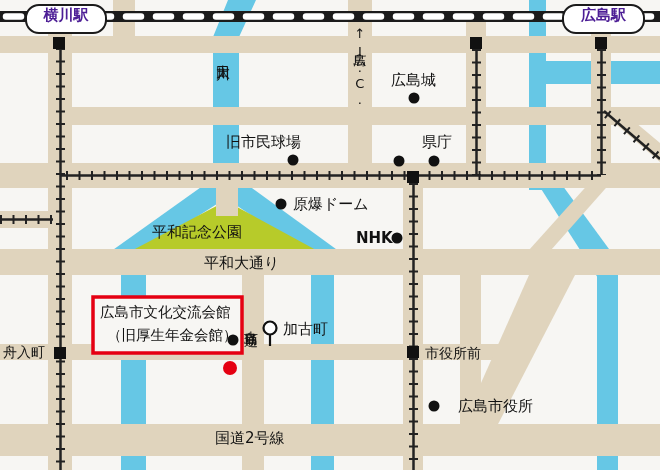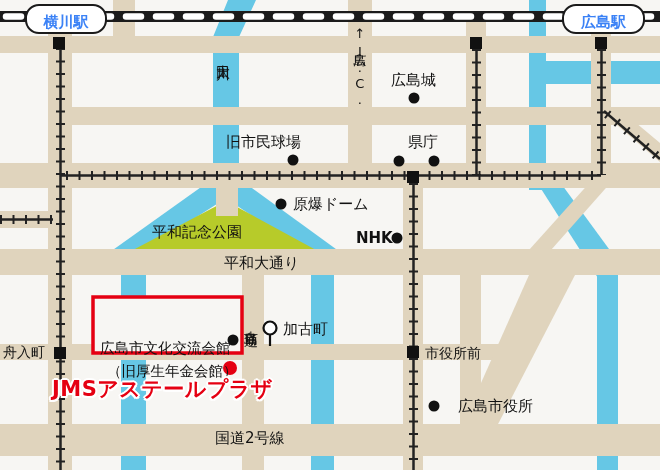--- a/index.html
+++ b/index.html
@@ -4,24 +4,24 @@
 <style>
   html,body{margin:0;padding:0;}
   body{font-family:"DejaVu Sans","Liberation Sans",sans-serif;}
   #map{position:relative;width:660px;height:470px;background:#f7f6f3;overflow:hidden;}
   #geo{position:absolute;left:0;top:0;z-index:1;}
   #labels{position:absolute;left:0;top:0;width:660px;height:470px;z-index:2;pointer-events:none;}
   .lbl{position:absolute;color:#111;font-size:15px;line-height:1.1;white-space:nowrap;}
   .lbl.small{font-size:14px;}
   .vert{writing-mode:vertical-rl;text-orientation:upright;letter-spacing:1px;}
   .pill{position:absolute;background:#fff;border:2.5px solid #1b1b1b;border-radius:14px;
-        display:flex;align-items:flex-end;justify-content:center;
-        font-size:15px;font-weight:bold;color:#3b82f6;}
+        display:flex;align-items:flex-start;justify-content:center;
+        font-size:15px;font-weight:bold;color:#4c1d95;}
   .hallbox-text{position:absolute;left:93px;top:297px;width:149px;height:56px;
-        padding:6px 0 8px 7px;box-sizing:border-box;font-size:14.5px;color:#111;margin-top:36px;}
+        padding:6px 0 8px 7px;box-sizing:border-box;font-size:14.5px;color:#111;}
   .hallbox-text .l2{margin-left:7px;margin-top:4px;}
   .jms{position:absolute;left:52px;top:375px;font-size:21px;font-weight:bold;color:#e50012;
        letter-spacing:0.5px;
        text-shadow:-2px 0 0 #fff,2px 0 0 #fff,0 -2px 0 #fff,0 2px 0 #fff,
                    -1.5px -1.5px 0 #fff,1.5px -1.5px 0 #fff,-1.5px 1.5px 0 #fff,1.5px 1.5px 0 #fff;}
 </style>
 </head>
 <body>
 
 <div id="map">
@@ -124,34 +124,33 @@
     </div>
     <div class="pill" style="left:562px;top:4px;width:79px;height:26px;">
       <span>広島駅</span>
     </div>
 
     <div class="lbl small vert" style="left:215px;top:54px;">太田川</div>
     <div class="lbl vert" style="left:352px;top:26px;font-size:13px;">↑広島I.C.</div>
 
     <div class="lbl" style="left:391px;top:72px;text-align:center;">広島城</div>
     <div class="lbl" style="left:226px;top:134px;">旧市民球場</div>
-    <div class="lbl" style="left:408px;top:134px;">県庁</div>
+    <div class="lbl" style="left:422px;top:134px;">県庁</div>
     <div class="lbl" style="left:293px;top:196px;">原爆ドーム</div>
     <div class="lbl" style="left:152px;top:224px;">平和記念公園</div>
     <div class="lbl" style="left:356px;top:230px;font-weight:bold;">NHK</div>
-    <div class="lbl" style="left:204px;top:255px;margin-left:20px;">平和大通り</div>
+    <div class="lbl" style="left:204px;top:255px;">平和大通り</div>
 
     <div class="hallbox-text">
       <div>広島市文化交流会館</div>
       <div class="l2">（旧厚生年金会館）</div>
     </div>
 
     <div class="lbl" style="left:283px;top:321px;">加古町</div>
     <div class="lbl small vert" style="left:243px;top:320px;">吉島通り</div>
     <div class="lbl small" style="left:3px;top:345px;">舟入町</div>
     <div class="lbl small" style="left:425px;top:346px;">市役所前</div>
     <div class="lbl" style="left:443px;top:398px;margin-left:15px;">広島市役所</div>
 
-    <div class="jms">JMSアステールプラザ</div>
 
     <div class="lbl" style="left:215px;top:430px;">国道2号線</div>
   </div>
 </div>
 
 </body></html>

